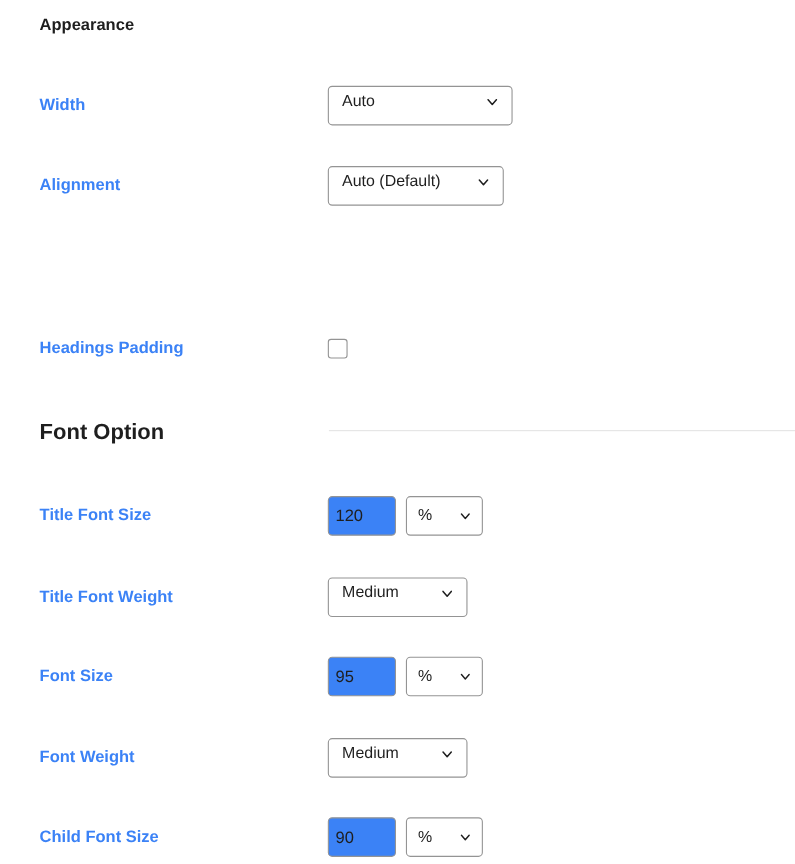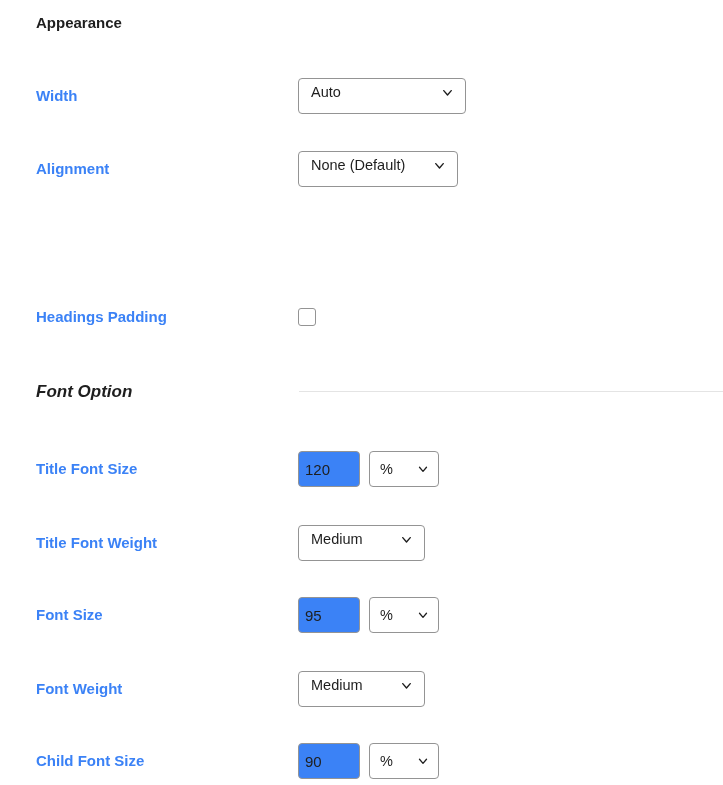--- a/index.html
+++ b/index.html
@@ -54,22 +54,21 @@
   
   .section-title {
     position: absolute;
     left: 24px;
     font-size: 15px;
     font-weight: bold;
     color: #1e1e1e;
     white-space: nowrap;
   }
   .section-title.italic {
-    font-style: italic;
-    font-size: 17px;
+    font-size: 20px;
   }
   .section-rule {
     position: absolute;
     height: 1px;
     background: #e4e4e4;
   }
 
   
   .select {
     box-sizing: border-box;
@@ -150,21 +149,21 @@
           </svg>
         </span>
       </div>
     </div>
   </div>
 
   <div class="row" style="top:137px;text-decoration:underline;">
     <div class="row-label">Alignment</div>
     <div class="row-control">
       <div class="select w-align">
-        <span class="sel-text">None (Default)</span>
+        <span class="sel-text">Auto (Default)</span>
         <span class="chev">
           <svg width="15" height="15" viewBox="0 0 24 24" fill="none" stroke="#1e1e1e" stroke-width="2.2" stroke-linecap="round" stroke-linejoin="round">
             <polyline points="6 9 12 16 18 9"></polyline>
           </svg>
         </span>
       </div>
     </div>
   </div>
 
 

